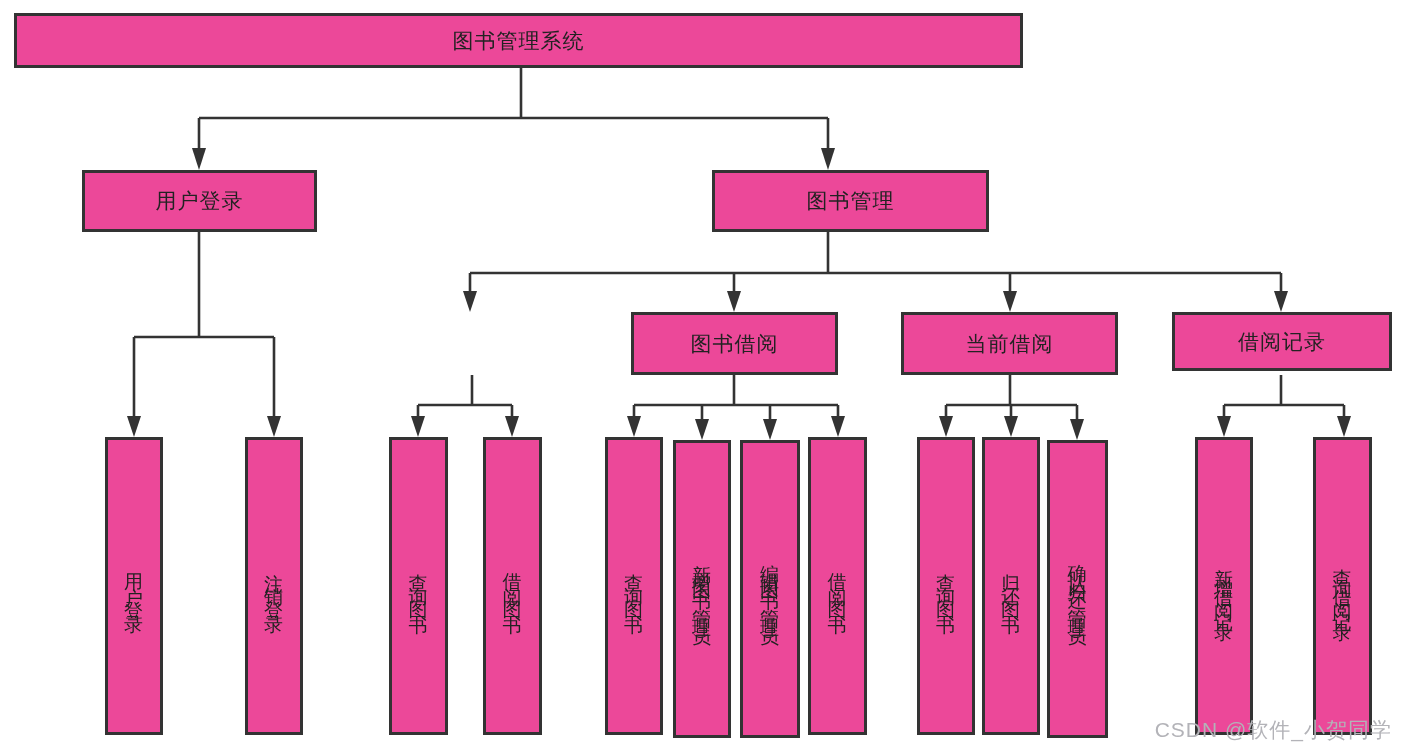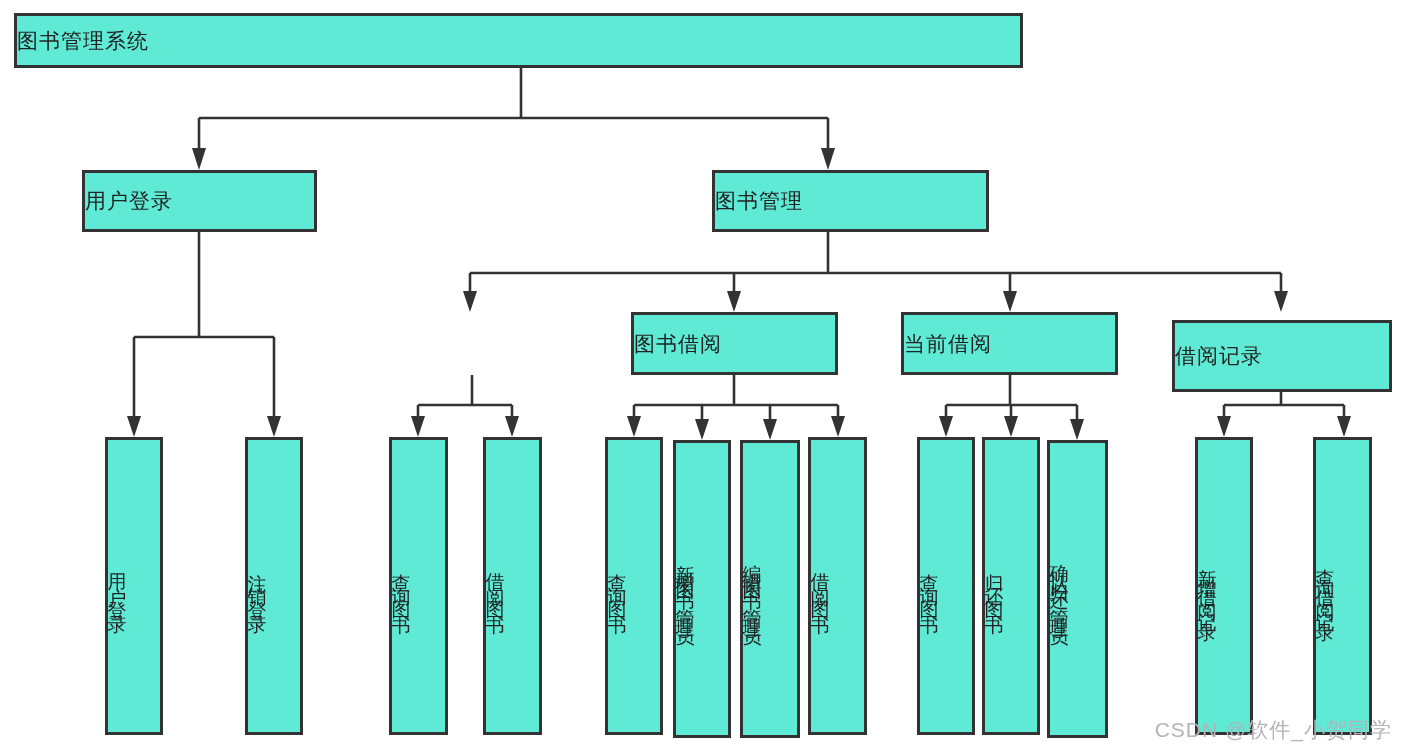--- a/index.html
+++ b/index.html
@@ -28,24 +28,24 @@
     fill: none;
   }
   .wires polygon {
     fill: #333333;
     stroke: none;
   }
   .box {
     position: absolute;
     box-sizing: border-box;
     border: 3px solid #333333;
-    background: #5eead4;
+    background: #ec4899;
     display: flex;
     align-items: center;
-    justify-content: flex-start;
+    justify-content: center;
     color: #222222;
   }
   .box.h span {
     font-size: 21px;
     letter-spacing: 1px;
     white-space: nowrap;
   }
   .box.v span {
     writing-mode: vertical-rl;
     text-orientation: mixed;
@@ -158,21 +158,21 @@
   <div class="box h" style="left:712px;top:170px;width:277px;height:62px">
     <span>图书管理</span>
   </div>
 
   <div class="box h" style="left:901px;top:312px;width:217px;height:63px">
     <span>当前借阅</span>
   </div>
   <div class="box h" style="left:631px;top:312px;width:207px;height:63px">
     <span>图书借阅</span>
   </div>
-  <div class="box h" style="left:1172px;top:320px;width:220px;height:72px">
+  <div class="box h" style="left:1172px;top:312px;width:220px;height:59px">
     <span>借阅记录</span>
   </div>
 
   <div class="box v ls4" style="left:105px;top:437px;width:58px;height:298px">
     <span>用户登录</span>
   </div>
   <div class="box v ls4" style="left:245px;top:437px;width:58px;height:298px">
     <span>注销登录</span>
   </div>
 

